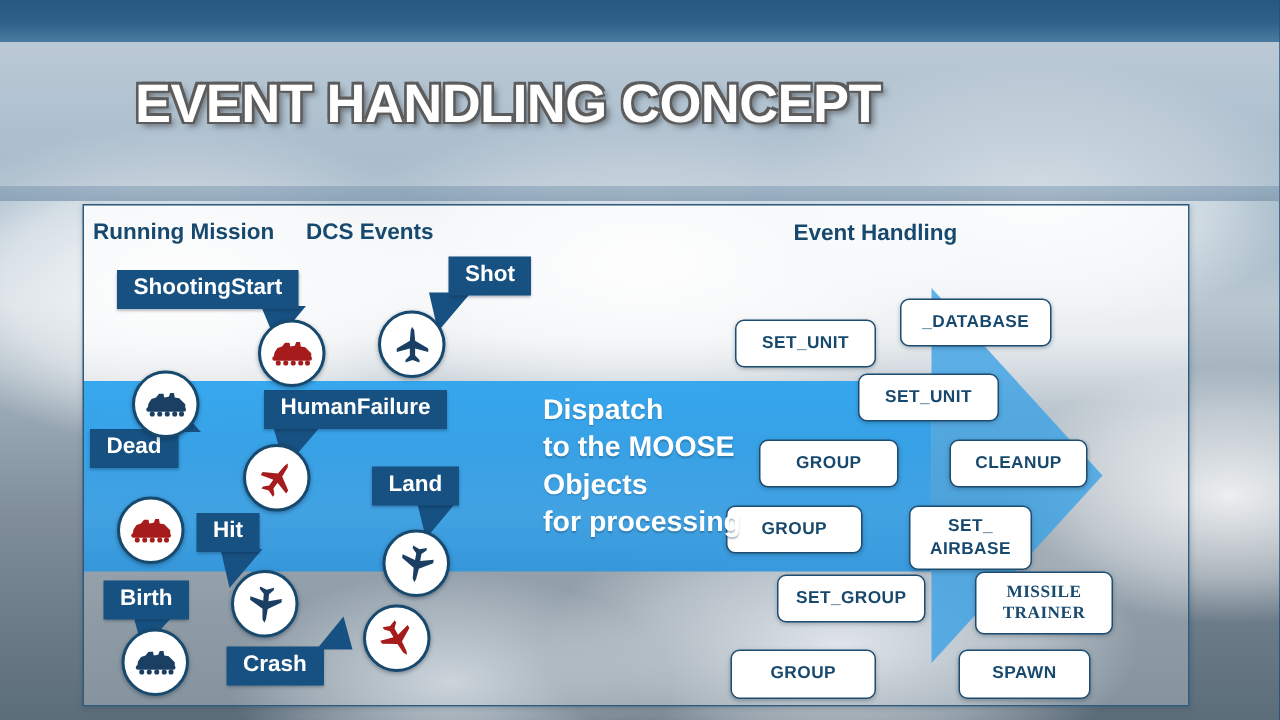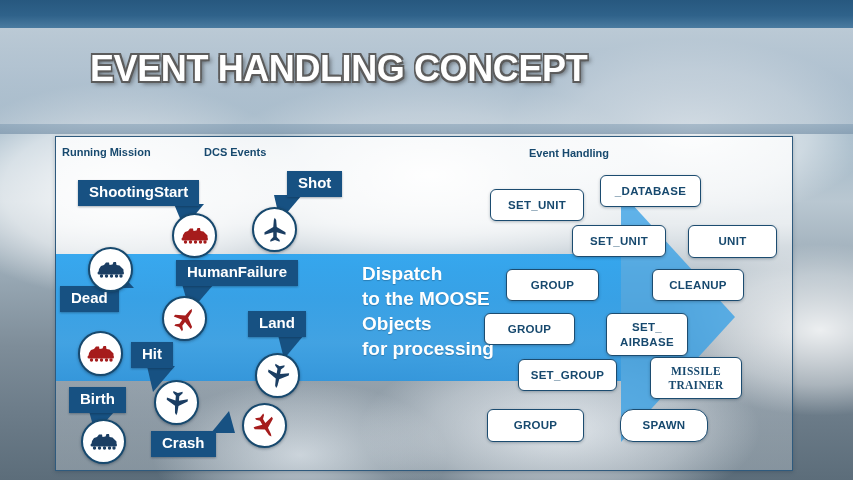--- a/index.html
+++ b/index.html
@@ -57,21 +57,21 @@
 
   
   .arrow-body{position:absolute;left:0px;top:117px;width:565px;height:127px;
     background:linear-gradient(180deg,#2aa3ef 0%, #2f9fe8 35%, #3ba2e6 70%, #2e96de 100%);
     opacity:.93;}
   .arrow-head{position:absolute;left:565px;top:55px;width:0;height:0;
     border-top:125px solid transparent;border-bottom:125px solid transparent;
     border-left:114px solid rgba(55,160,230,.78);}
 
   
-  .hdr{position:absolute;font-weight:bold;color:#17496e;font-size:11px;white-space:nowrap;}
+  .hdr{position:absolute;font-weight:bold;color:#17496e;font-size:15px;white-space:nowrap;}
   #hdr-running{left:6px;top:9px;}
   #hdr-dcs{left:148px;top:9px;}
   #hdr-eventhandling{left:473px;top:10px;}
 
   
   .callout{position:absolute;}
   .callout .cbox{
     background:#175182;border:0;color:#fff;font-weight:bold;font-size:15px;
     padding:4px 11px 5px 11px;white-space:nowrap;line-height:1.12;
     box-shadow:0 1px 2px rgba(10,30,50,.35);
@@ -84,21 +84,21 @@
     background:#ffffff;border:2.6px solid #17496e;
     box-shadow:0 1px 3px rgba(10,30,50,.4);
     display:flex;align-items:center;justify-content:center;z-index:3;}
   .icon-circ svg{display:block;}
 
   
   .cls{position:absolute;background:#ffffff;border:1.7px solid #1c4c70;
     border-radius:6px;color:#17496e;font-weight:bold;font-size:11.5px;
     letter-spacing:.3px;display:flex;align-items:center;justify-content:center;
     text-align:center;line-height:1.25;
-    box-shadow:0 1px 3px rgba(15,40,60,.30);}
+    box-shadow:0 1px 3px rgba(15,40,60,.30);margin-top:24px;}
 
   
   .dispatch{position:absolute;left:306px;top:124px;width:160px;
     color:#ffffff;font-weight:bold;font-size:19px;line-height:1.32;
     text-align:left;text-shadow:0 1px 1px rgba(20,60,90,.35);z-index:4;}
 </style>
 </head>
 <body>
 
 <div id="stage">
@@ -138,21 +138,21 @@
             <rect x="3" y="23" width="53" height="6" rx="3"></rect>
             <circle cx="11" cy="32" r="3.4"></circle>
               <circle cx="21" cy="32" r="3.4"></circle>
             <circle cx="31" cy="32" r="3.4"></circle>
               <circle cx="41" cy="32" r="3.4"></circle>
             <circle cx="50" cy="32" r="3.4"></circle>
           </g>
         </svg>
       </div>
 
-      <div class="callout" style="left:208px;top:34px;padding-left:23px;">
+      <div class="callout" style="left:220px;top:34px;padding-left:23px;">
         <div class="cbox">Shot</div>
         <div class="tail" style="left:10px;top:24px;border-left:6px solid transparent;border-right:22px solid transparent;border-top:26px solid #175182;"></div>
       </div>
       <div class="icon-circ" style="left:196px;top:70px;">
         <svg width="28" height="28" viewBox="0 0 48 48">
           <g fill="#1b3e63">
             <path d="M23.5 3 L26 7 L27 19 L42 28 L42 32 L27 28 L27 36 L32 41 L32 44 L24 41 L16 44 L16 41 L21 36 L21 28 L6 32 L6 28 L21 19 L22 7 Z"></path>
           </g>
         </svg>
       </div>
@@ -254,35 +254,34 @@
           </g>
         </svg>
       </div>
 
       <div class="cls" style="left:434px;top:52px;width:92px;height:30px;">SET_UNIT</div>
 
       <div class="cls" style="left:544px;top:38px;width:99px;height:30px;">_DATABASE</div>
 
       <div class="cls" style="left:516px;top:88px;width:92px;height:30px;">SET_UNIT</div>
 
-      <div class="cls" style="left:632px;top:88px;width:87px;height:31px;">UNIT</div>
 
       <div class="cls" style="left:450px;top:132px;width:91px;height:30px;">GROUP</div>
 
-      <div class="cls" style="left:596px;top:132px;width:90px;height:30px;">CLEANUP</div>
+      <div class="cls" style="left:577px;top:132px;width:90px;height:30px;">CLEANUP</div>
 
       <div class="cls" style="left:428px;top:176px;width:89px;height:30px;">GROUP</div>
 
       <div class="cls" style="left:550px;top:176px;width:80px;height:41px;white-space:pre-line;">SET_
 AIRBASE</div>
 
       <div class="cls" style="left:462px;top:222px;width:97px;height:30px;">SET_GROUP</div>
 
       <div class="cls" style="left:594px;top:220px;width:90px;height:40px;white-space:pre-line;font-family:Liberation Serif, serif;">MISSILE
 TRAINER</div>
 
       <div class="cls" style="left:431px;top:272px;width:95px;height:31px;">GROUP</div>
 
-      <div class="cls" style="left:564px;top:272px;width:86px;height:31px;border-radius:13px;">SPAWN</div>
+      <div class="cls" style="left:583px;top:272px;width:86px;height:31px;">SPAWN</div>
 
     </div>
   </div>
 </div>
 
 </body></html>

